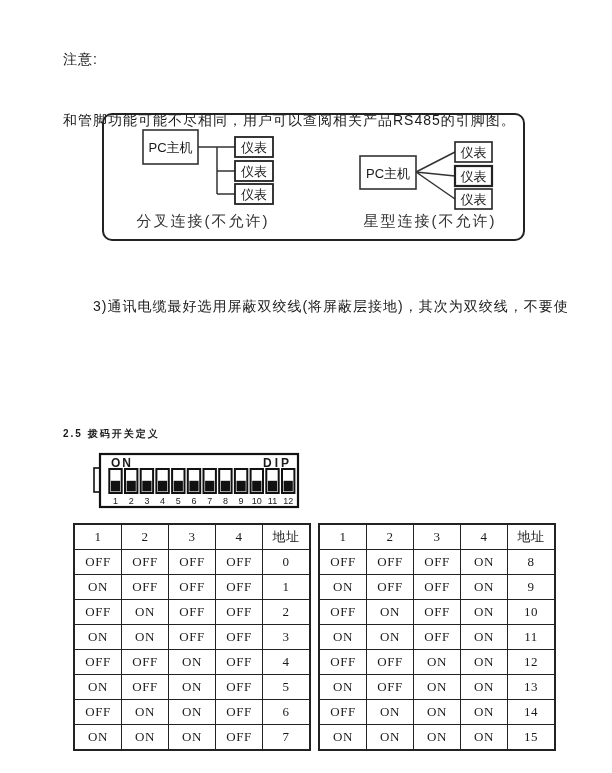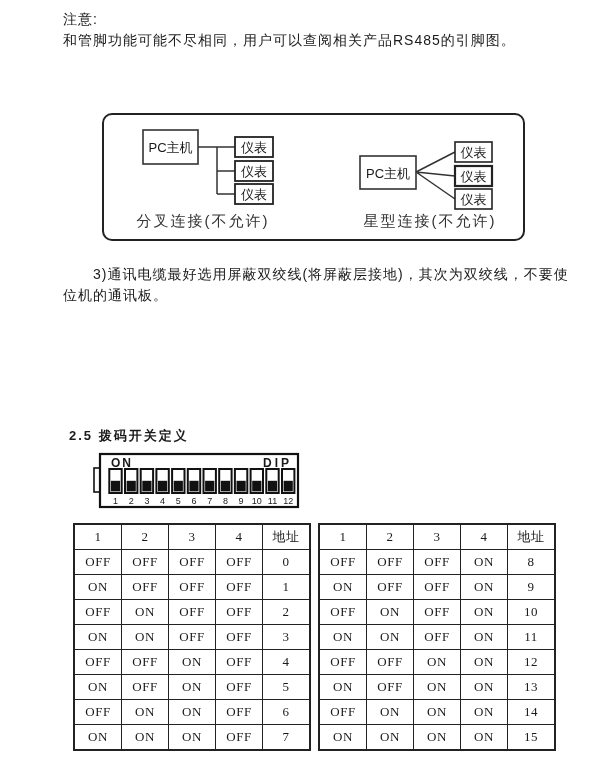--- a/index.html
+++ b/index.html
@@ -1,24 +1,24 @@
 <!DOCTYPE html>
 <html><head>
 <meta charset="utf-8">
 <style>
   html,body{margin:0;padding:0;}
   body{
     width:612px;height:773px;background:#ffffff;position:relative;overflow:hidden;
     font-family:"Liberation Sans","DejaVu Sans",sans-serif;color:#1a1a1a;
   }
   .notice{position:absolute;left:63px;top:9px;width:492px;font-size:14px;line-height:21px;letter-spacing:1px;}
-  .notice2{top:264px;}
-  .notice .line{white-space:nowrap;}
+  .notice2{top:256px;text-align:right;}
+  .notice .line{white-space:nowrap;margin-top:40px;}
   .notice .indent{text-indent:30px;}
-  .section-heading{position:absolute;left:69px;top:427px;font-size:13px;font-weight:bold;letter-spacing:2px;}
+  .section-heading{position:absolute;left:63px;top:427px;font-size:10px;font-weight:bold;letter-spacing:2px;}
   .diagram{position:absolute;left:100px;top:112px;}
   .dip{position:absolute;left:92px;top:452px;}
   svg text{font-family:"Liberation Sans","DejaVu Sans",sans-serif;fill:#1a1a1a;}
   svg .cjk{font-size:13px;}
   svg .caption{font-size:15px;fill:#333;letter-spacing:2px;}
   table{position:absolute;top:523px;border-collapse:collapse;table-layout:fixed;border:2px solid #222;background:#fff;}
   .tbl-left{left:73px;}
   .tbl-right{left:318px;}
   th,td{
     border:1px solid #222;width:46px;height:24px;text-align:center;vertical-align:middle;
@@ -61,21 +61,20 @@
       <rect x="355" y="54" width="37" height="20" fill="#fff" stroke="#222" stroke-width="2.2"></rect>
       <text class="cjk" x="373.5" y="68.5" text-anchor="middle">仪表</text>
       <rect x="355" y="77" width="37" height="20" fill="#fff" stroke="#222" stroke-width="1.6"></rect>
       <text class="cjk" x="373.5" y="91.5" text-anchor="middle">仪表</text>
       <text class="caption" x="330" y="114" text-anchor="middle">星型连接(不允许)</text>
     </g>
   </svg>
 
   <div class="notice notice2">
     <div class="line indent">3)通讯电缆最好选用屏蔽双绞线(将屏蔽层接地)，其次为双绞线，不要使</div>
-    <div class="line">位机的通讯板。</div>
   </div>
 
   <div class="section-heading">2.5 拨码开关定义</div>
 
   <svg class="dip" width="214" height="60" viewBox="0 0 214 60">
     <rect x="2" y="16" width="6" height="24" fill="#fff" stroke="#111" stroke-width="1.6"></rect>
     <rect x="8" y="2" width="198" height="53" fill="#fff" stroke="#111" stroke-width="2.2"></rect>
     <text x="19" y="15" font-size="12" font-weight="bold" letter-spacing="2">ON</text>
     <text x="200" y="15" text-anchor="end" font-size="12" font-weight="bold" letter-spacing="3">DIP</text>
     <g id="dip-switch-slots">

